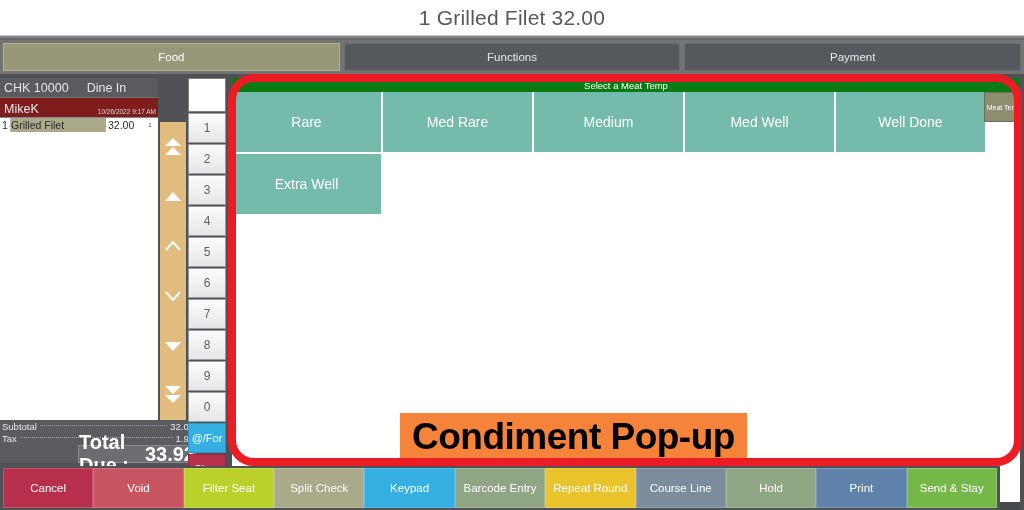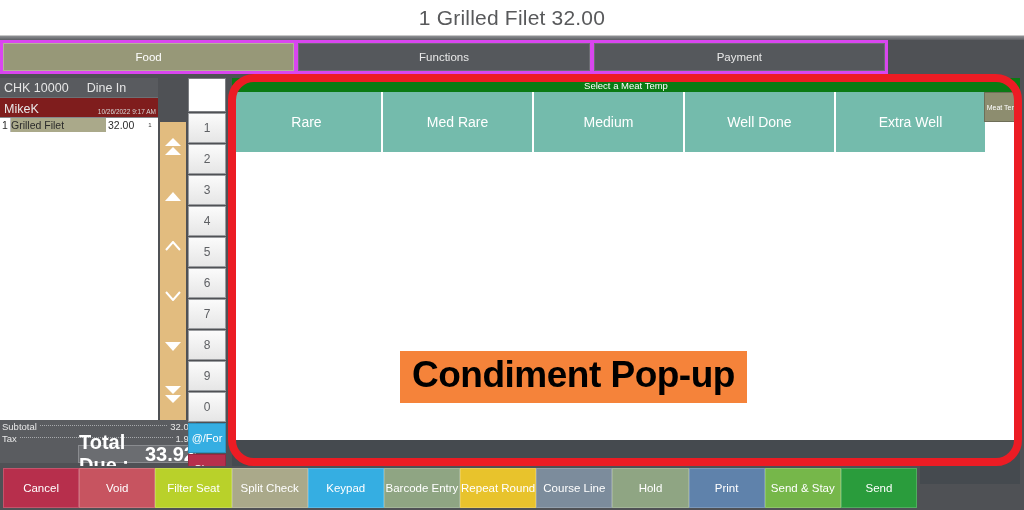--- a/index.html
+++ b/index.html
@@ -17,22 +17,22 @@
     display: flex; align-items: center; justify-content: center;
   }
   .titlebar .txt { font-size: 21px; color: #58595b; letter-spacing: .2px; }
   .titlebar-shadow {
     position: absolute; left: 0; top: 36px; width: 1024px; height: 4px;
     background: linear-gradient(to bottom,#8e9094,#5c5e62);
   }
 
   
   .tabstrip {
-    position: absolute; left: 0; top: 40px; width: 888px; height: 34px;
-    background: #d946ef; display: flex; align-items: center; padding: 0 3px; gap: 4px;
+    position: absolute; left: 0; top: 40px; width: 1024px; height: 34px;
+    background: #737373; display: flex; align-items: center; padding: 0 3px; gap: 4px;
   }
   .tab {
     height: 28px; flex: 1 1 0; display: flex; align-items: center; justify-content: center;
     background: #55585c; border: 1px solid #6b6e72; color: #e9e9e9; font-size: 11.5px;
   }
   .tab.active { background: #979878; border: 1px solid #b3b496; color: #ffffff; }
 
   
   .chk-panel { position: absolute; left: 0; top: 78px; width: 158px; height: 385px; background: #fff; }
   .chk-head {
@@ -111,21 +111,21 @@
   }
 
   
   .ring {
     position: absolute; left: 228px; top: 74px; width: 794px; height: 392px;
     border: 8px solid #ec1c24; border-radius: 26px; pointer-events: none; z-index: 9;
   }
 
   
   .toolbar {
-    position: absolute; left: 0; top: 466px; width: 920px; height: 44px;
+    position: absolute; left: 0; top: 466px; width: 1000px; height: 44px;
     background: #4f5155; display: flex; gap: 0; padding: 2px 3px;
   }
   .tbtn {
     flex: 1 1 0; display: flex; align-items: center; justify-content: center;
     color: #ffffff; font-size: 11.5px; border: 1px solid rgba(255,255,255,.18);
   }
 </style>
 </head>
 <body>
 
@@ -236,20 +236,21 @@
   </div>
 
   <div class="popup">
     <div class="popup-head">
       <span>Select a Meat Temp</span>
     </div>
     <div class="popup-grid">
       <div class="cond">Rare</div>
       <div class="cond">Med Rare</div>
       <div class="cond">Medium</div>
+      <div class="cond">Med Well</div>
       <div class="cond">Well Done</div>
       <div class="cond">Extra Well</div>
     </div>
     <div class="meat-tab">Meat Tem</div>
     <div class="popup-body">
       <div class="stamp-label">Condiment Pop-up</div>
       <div class="done-bar">
         
       </div>
     </div>
@@ -262,16 +263,15 @@
     <div class="tbtn" style="background:#c75460">Void</div>
     <div class="tbtn" style="background:#b9d12a">Filter Seat</div>
     <div class="tbtn" style="background:#aaa98a">Split Check</div>
     <div class="tbtn" style="background:#35aee2">Keypad</div>
     <div class="tbtn" style="background:#8fa583">Barcode Entry</div>
     <div class="tbtn" style="background:#e8c32c">Repeat Round</div>
     <div class="tbtn" style="background:#7c8c9c">Course Line</div>
     <div class="tbtn" style="background:#8fa583">Hold</div>
     <div class="tbtn" style="background:#5f82ab">Print</div>
     <div class="tbtn" style="background:#76b74a">Send &amp; Stay</div>
-    <div class="tbtn" style="background:#2a9c3c">Send</div>
   </div>
 
 </div>
 
 </body></html>

